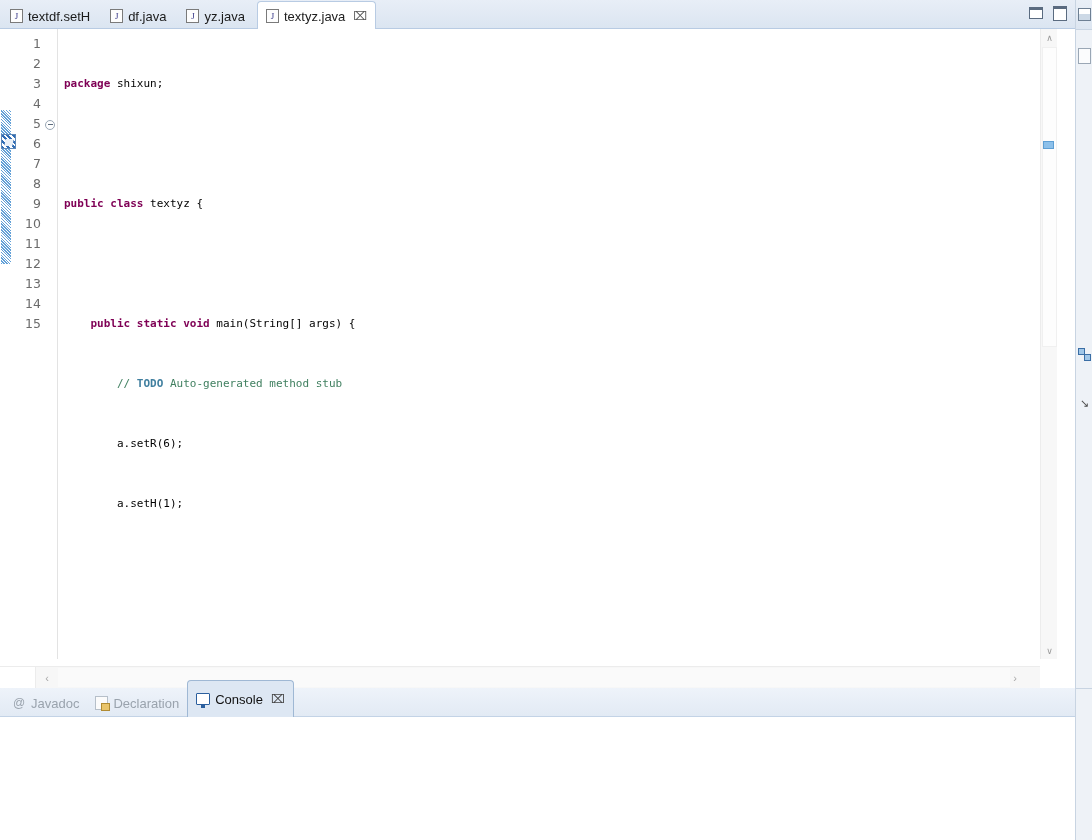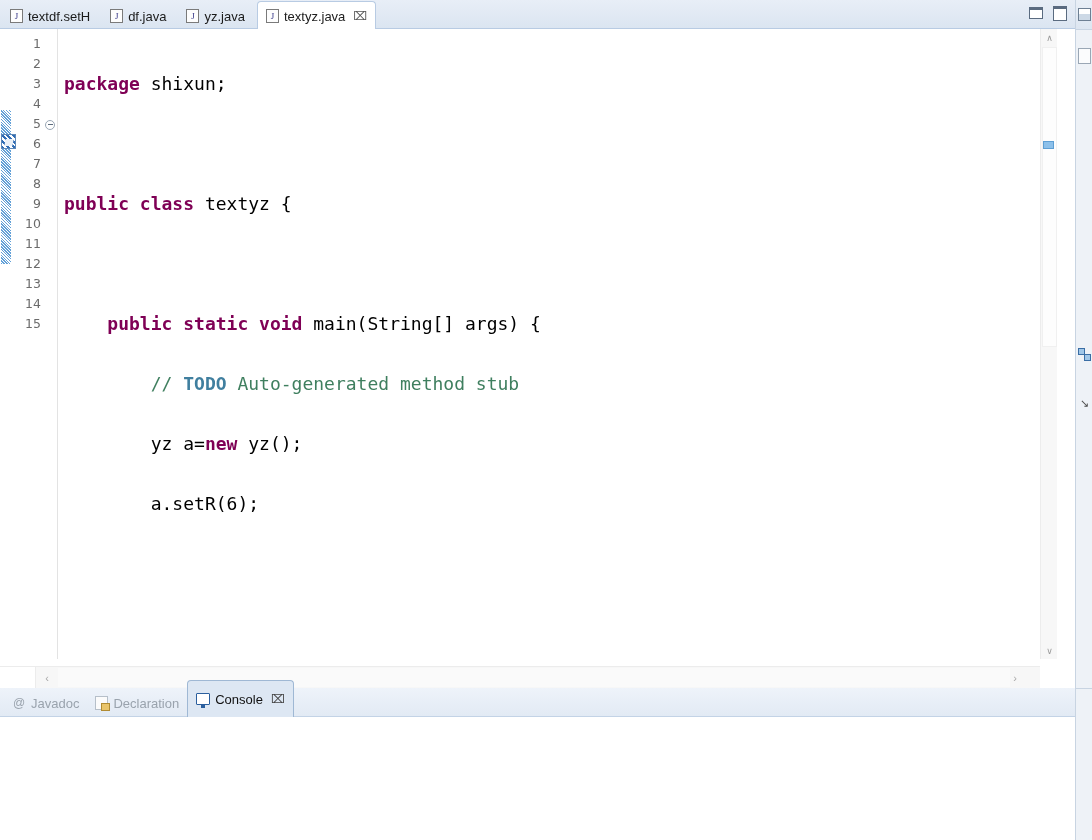--- a/index.html
+++ b/index.html
@@ -205,21 +205,21 @@
     left: 2px; top: 3.5px;
     width: 5px; height: 1px;
     background: #5b6b7c;
   }
 
   .code-lines {
     flex: 1;
     padding-top: 5px;
     padding-left: 6px;
     font-family: "DejaVu Sans Mono", monospace;
-    font-size: 18px;
+    font-size: 11px;
     line-height: 20px;
     white-space: pre;
     position: relative;
     overflow: hidden;
   }
   .cl { height: 20px; line-height: 20px; }
   .cl.hl {
     background: #e4edf8;
     margin-left: -6px;
     padding-left: 6px;
@@ -515,22 +515,22 @@
         </div>
       </div>
 
       <div class="code-lines">
         <div class="cl"><span class="kw">package</span><span class="plain"> shixun;</span></div>
         <div class="cl"></div>
         <div class="cl"><span class="kw">public class</span><span class="plain"> textyz {</span></div>
         <div class="cl"></div>
         <div class="cl"><span class="plain">    </span><span class="kw">public static void</span><span class="plain"> main(String[] args) {</span></div>
         <div class="cl"><span class="cmt">        // </span><span class="cmt-tag">TODO</span><span class="cmt"> Auto-generated method stub</span></div>
-        <div class="cl"><span class="plain">        yz a=</span><span class="kw">new</span><span class="plain"> yz();</span></div>
         <div class="cl"><span class="plain">        a.setR(6);</span></div>
+        <div class="cl"><span class="plain">        a.setH(1);</span></div>
         
         
         
         
         
       </div>
     </div>
 
     <div class="vscroll">
       <div class="vs-arrow">∧</div>

